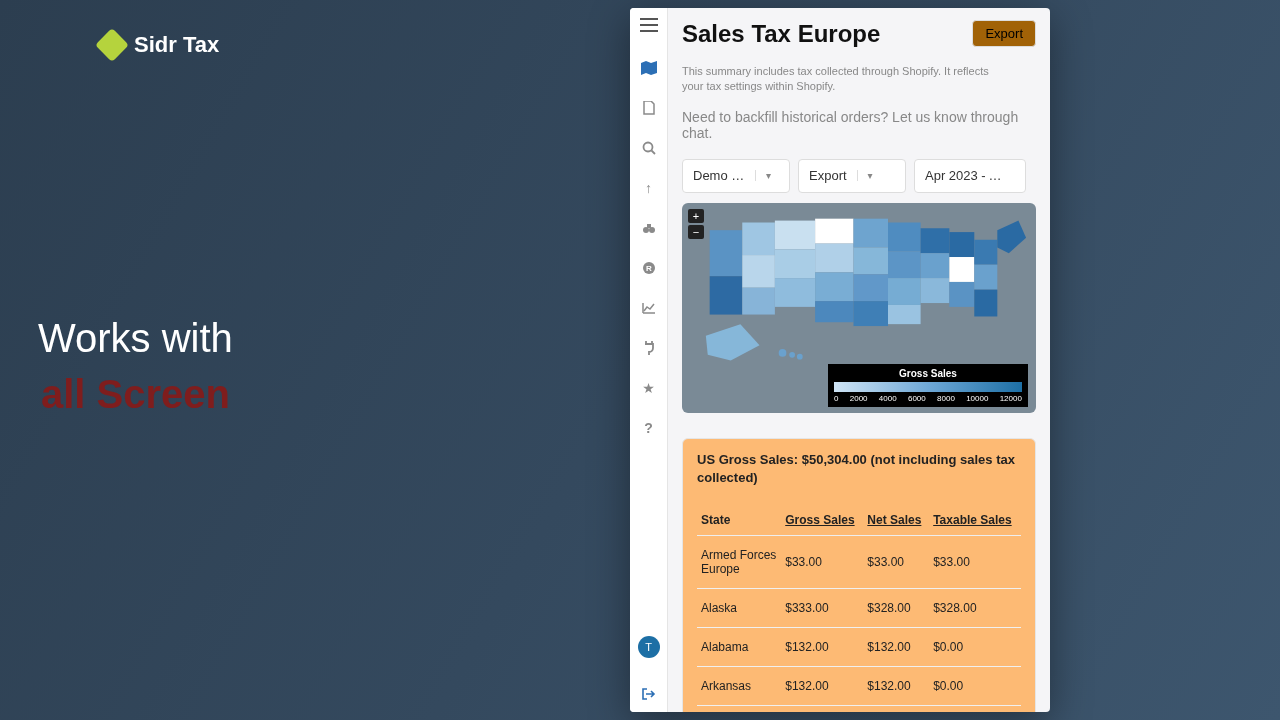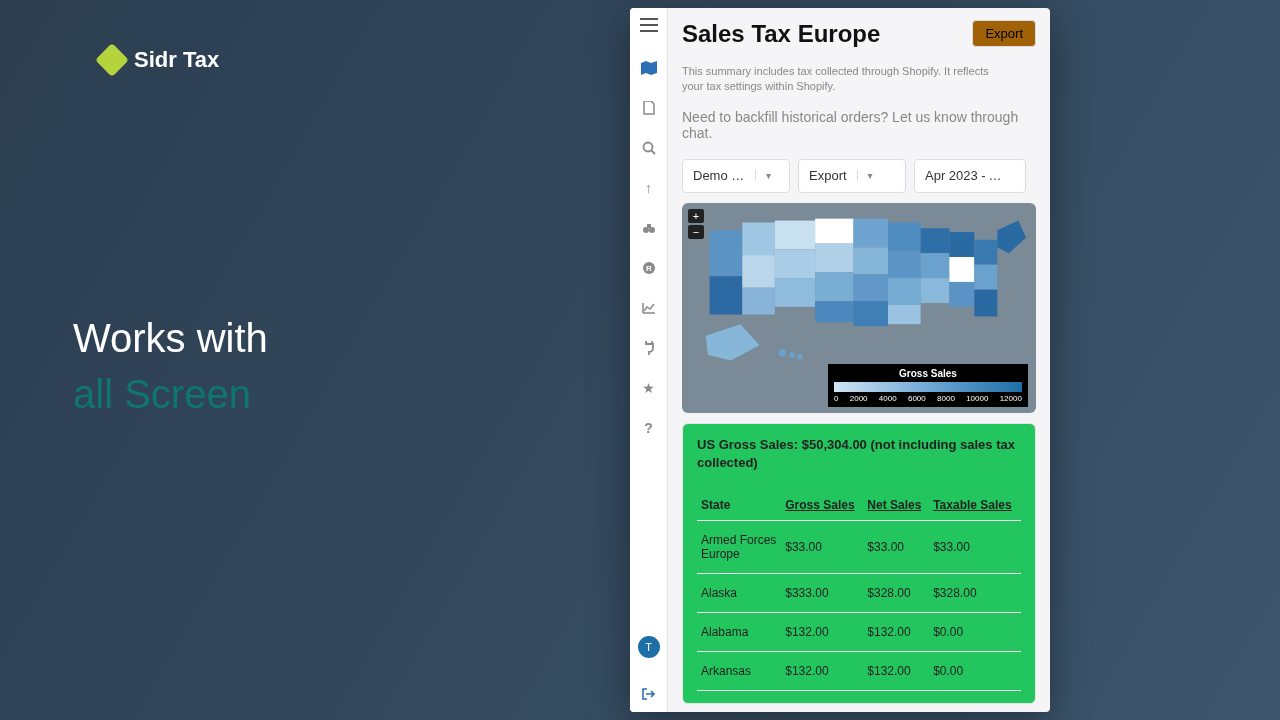--- a/index.html
+++ b/index.html
@@ -3,25 +3,25 @@
 <meta charset="utf-8">
 <style>
   * { box-sizing: border-box; margin: 0; padding: 0; }
   body {
     width: 1280px; height: 720px;
     background: linear-gradient(120deg, #2c3e50 0%, #34495e 50%, #3d566e 100%);
     font-family: -apple-system, BlinkMacSystemFont, "Segoe UI", sans-serif;
     overflow: hidden;
     position: relative;
   }
-  .brand { position: absolute; top: 47px; left: 100px; display:flex; align-items:center; gap:10px;}
+  .brand { position: absolute; top: 32px; left: 100px; display:flex; align-items:center; gap:10px;}
   .brand-logo { width:24px; height:24px; background:#b5d33d; transform:rotate(45deg); border-radius:4px;}
   .brand-name { color:#fff; font-weight:700; font-size:22px;}
-  .tagline { position:absolute; top:310px; left:73px; color:#fff; font-size:40px; font-weight:300; line-height:1.4;}
-  .tagline .hl { color:#0f766e; }
+  .tagline { position:absolute; top:310px; left:38px; color:#fff; font-size:40px; font-weight:300; line-height:1.4;text-align:center;}
+  .tagline .hl { color:#7f1d1d;font-weight:bold; }
 
   .device {
     position:absolute; top:8px; left:630px; width:420px; height:704px;
     background:#f5f5f7; border-radius:4px;
     box-shadow: 0 10px 40px rgba(0,0,0,0.4);
     display:flex; overflow:hidden;
   }
   .sidebar {
     width:38px; background:#fff; border-right:1px solid #e5e5e5;
     display:flex; flex-direction:column; align-items:center; padding-top:10px;
@@ -56,21 +56,21 @@
   .zoom { position:absolute; top:6px; left:6px; display:flex; flex-direction:column; gap:2px;}
   .zoom button{width:16px;height:14px;background:#222;color:#fff;border:none;font-size:11px;
     line-height:12px;border-radius:2px;cursor:pointer;}
   .us-map{position:absolute; top:8px; left:20px; right:8px; bottom:50px;}
   .legend { position:absolute; right:8px; bottom:6px; background:#000; color:#fff;
     padding:4px 6px; font-size:9px; width:200px;}
   .legend-title{text-align:center;font-weight:700;margin-bottom:3px;font-size:10px;}
   .legend-bar{height:10px;background:linear-gradient(90deg,#cfe4f5 0%,#6fa8d6 50%,#1d6fa5 100%);margin-bottom:2px;}
   .legend-ticks{display:flex;justify-content:space-between;font-size:8px;}
 
-  .summary-card{margin-top:10px;background:#22c55e;border:1px solid #e5e5e5;border-radius:6px;padding:12px 14px;}
+  .summary-card{margin-top:25px;background:#fdba74;border:1px solid #e5e5e5;border-radius:6px;padding:12px 14px;}
   .summary-title{font-weight:700;font-size:13px;line-height:1.4;}
   .tbl{margin-top:18px;width:100%;border-collapse:collapse;font-size:12px;}
   .tbl th{font-weight:700;text-align:left;padding:8px 4px;border-bottom:1px solid #eee;}
   .tbl th.u{text-decoration:underline;}
   .tbl td{padding:12px 4px;border-bottom:1px solid #f0f0f0;}
   .tbl td:first-child{width:26%;}
 </style>
 </head>
 <body>
 

